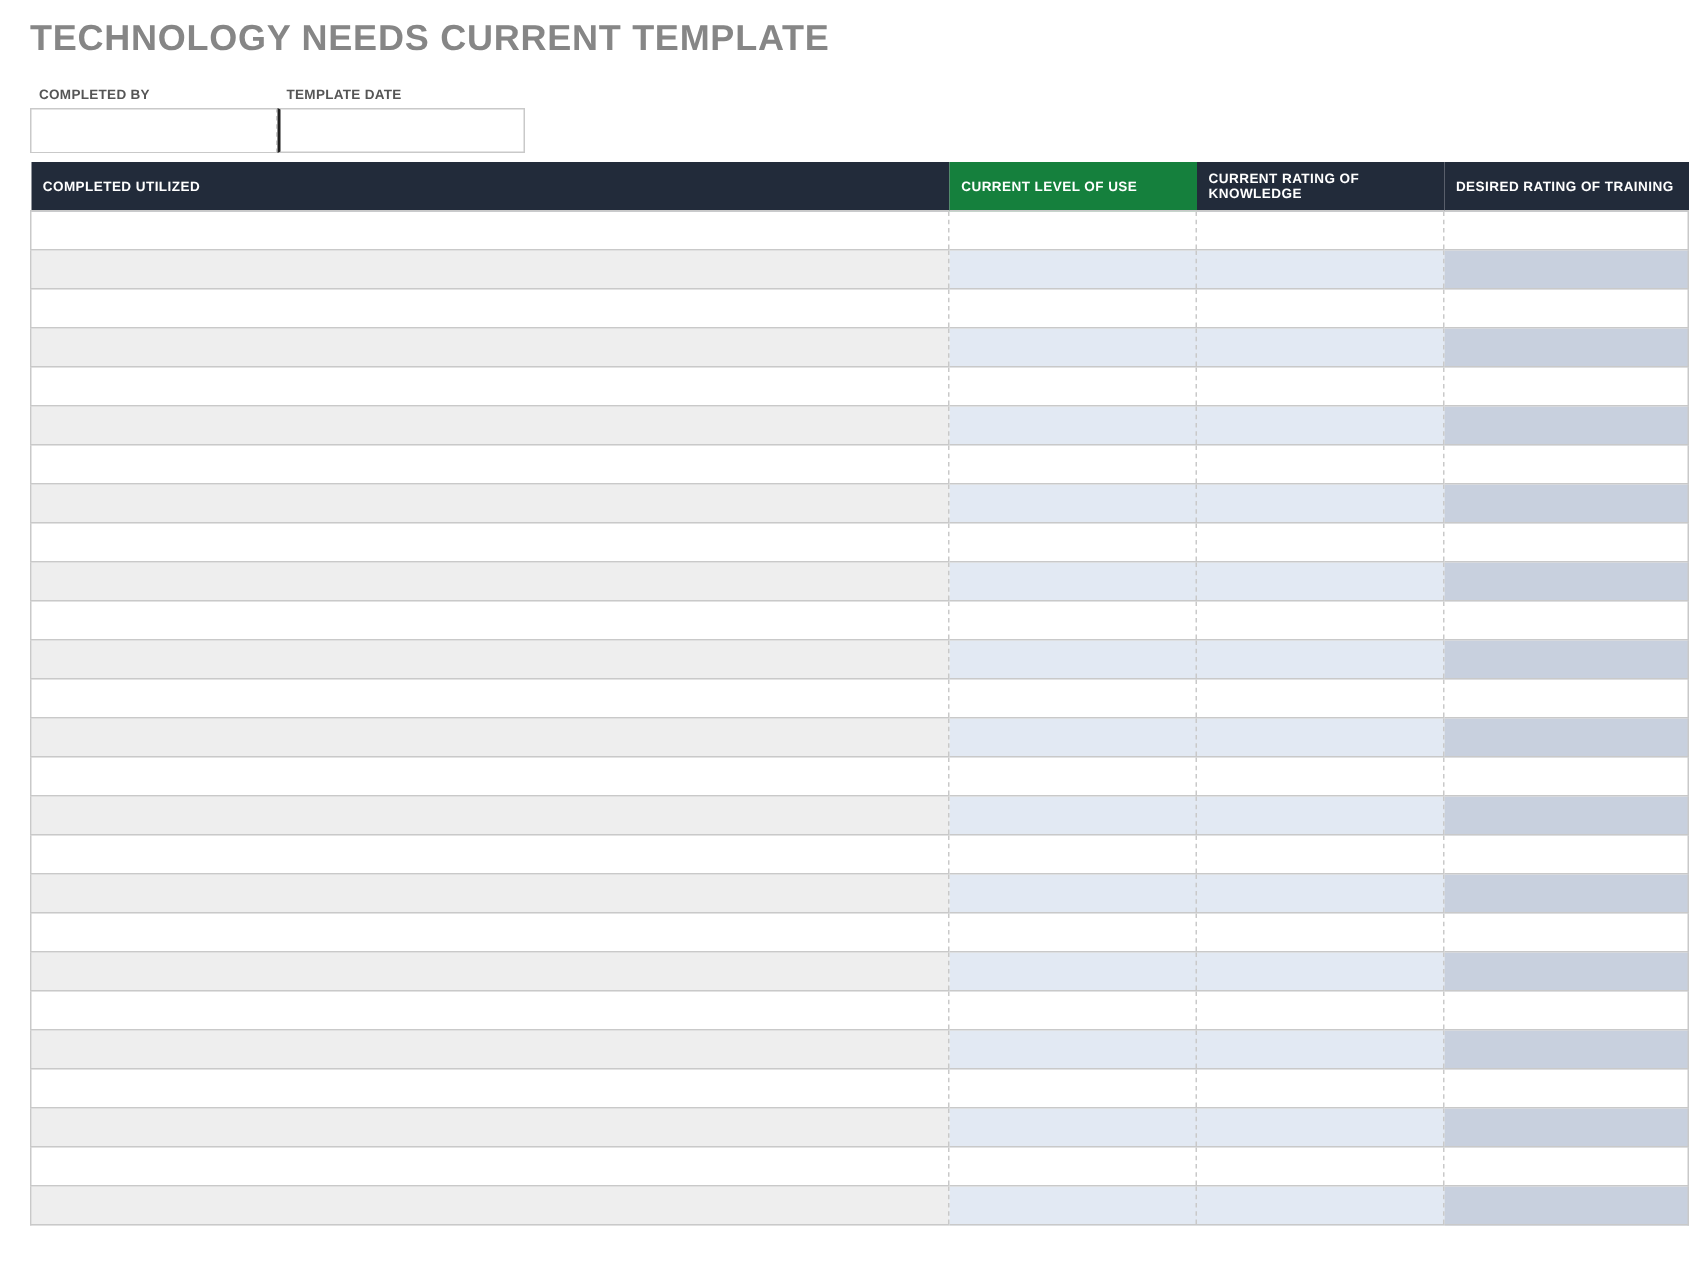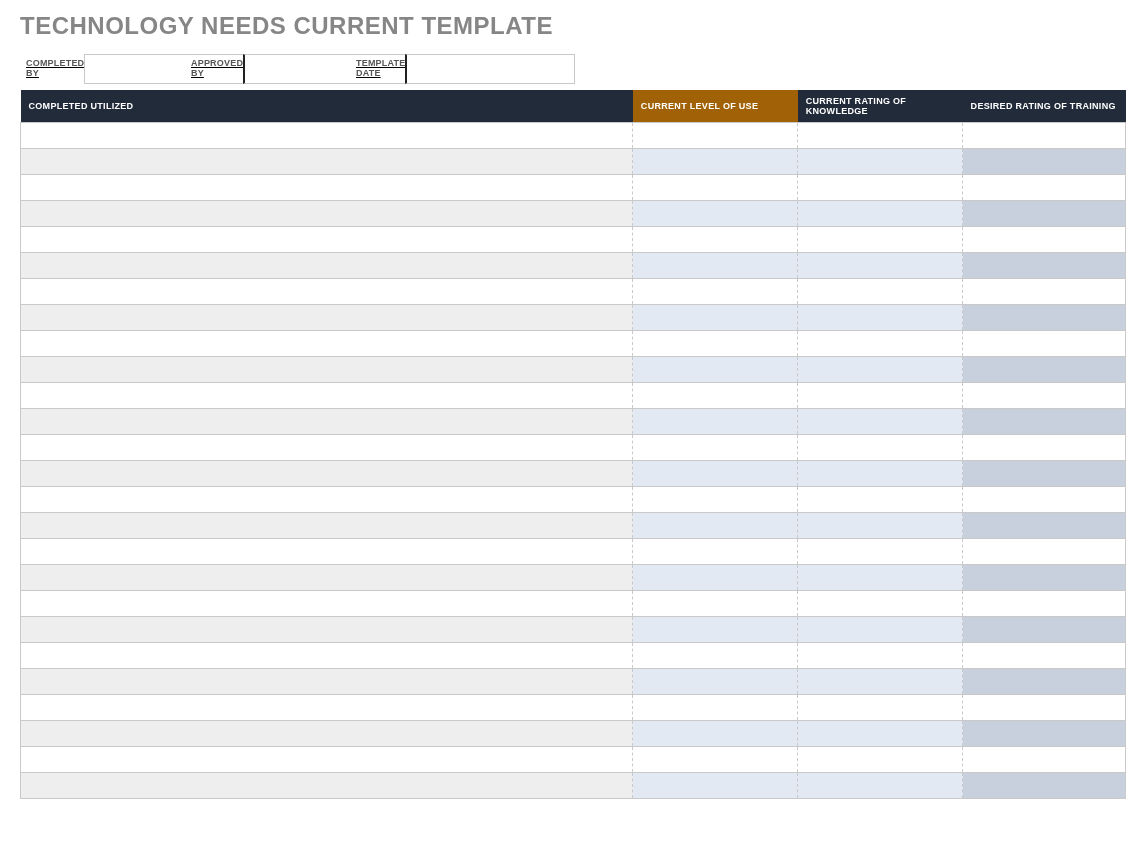--- a/index.html
+++ b/index.html
@@ -31,22 +31,21 @@
   .rating-scale-block { flex: 0 0 613px; }
   .rating-label { padding: 4px 0 6px 0; }
   .rating-legend {
     font-size: 13px;
     color: #2a2a2a;
     padding: 6px 0 10px 0;
     letter-spacing: 0.2px;
   }
   .meta-col {
     display: flex;
-    flex-direction: row;
-    text-decoration: underline;
+    flex-direction: column;
   }
   .meta-col.c1 { width: 165px; }
   .meta-col.c2 { width: 165px; }
   .meta-col.c3 { width: 165px; }
   .meta-label {
     padding: 4px 0 4px 6px;
   }
   .meta-input {
     height: 30px;
     border-top: 1px solid #c9c9c9;
@@ -70,21 +69,21 @@
   .grid th {
     background: #222b3a;
     color: #fff;
     font-size: 9px;
     font-weight: 700;
     text-align: left;
     padding: 6px 8px;
     letter-spacing: 0.3px;
   }
   .grid th.th-tech { width: 613px; }
-  .grid th.th-use  { width: 165px; background: #a16207; }
+  .grid th.th-use  { width: 165px; background: #15803d; }
   .grid th.th-know { width: 165px; }
   .grid th.th-train{ width: 163px; }
 
   .grid td {
     height: 26px;
     border-top: 1px solid #c9c9c9;
     border-bottom: 1px solid #c9c9c9;
     border-left: 1px solid #c9c9c9;
     padding: 0 6px;
     font-size: 12px;
@@ -105,24 +104,20 @@
   .grid tbody tr:nth-child(odd) td { background: #ffffff; }
 </style>
 </head>
 <body>
 
 <div class="title">TECHNOLOGY NEEDS CURRENT TEMPLATE</div>
 
 <div class="meta-bar">
   <div class="meta-col c1">
     <div class="meta-label">COMPLETED BY</div>
-    <input class="meta-input" type="text" value="" style="">
-  </div>
-  <div class="meta-col c2">
-    <div class="meta-label">APPROVED BY</div>
     <input class="meta-input" type="text" value="" style="">
   </div>
   <div class="meta-col c3">
     <div class="meta-label">TEMPLATE DATE</div>
     <input class="meta-input" type="text" value="" style="">
   </div>
 </div>
 
 <table class="grid">
   <thead>

